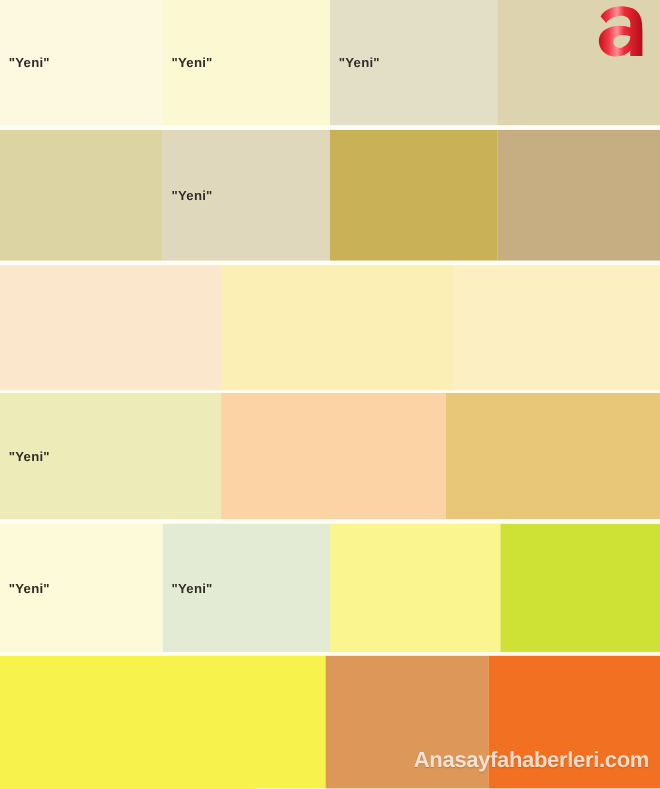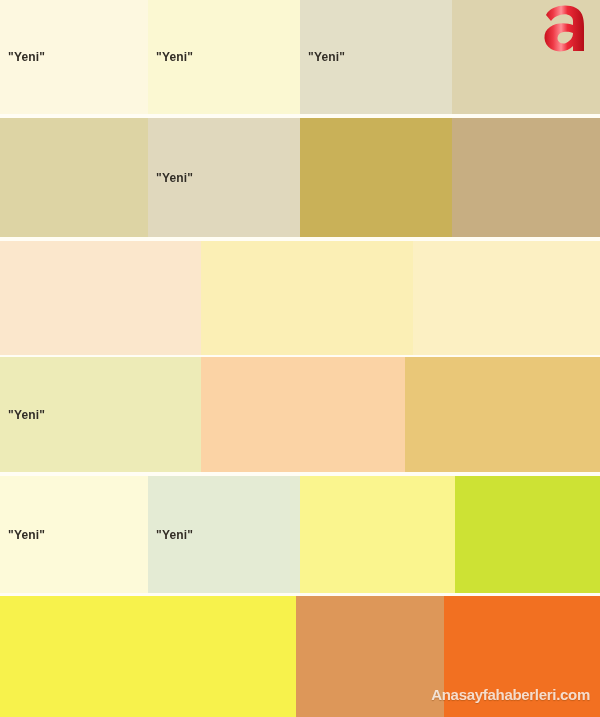--- a/index.html
+++ b/index.html
@@ -63,21 +63,21 @@
     width: 100%;
     height: 100%;
   }
   
   #site-watermark {
     position: absolute;
     right: 10px;
     bottom: 14px;
     z-index: 30;
     font-family: "Liberation Sans", sans-serif;
-    font-size: 15px;
+    font-size: 20px;
     font-weight: bold;
     letter-spacing: -0.3px;
     color: rgba(255,255,255,0.78);
     text-shadow: 0 1px 1px rgba(120,60,10,0.35);
     white-space: nowrap;
   }
 </style>
 </head>
 <body>
 

